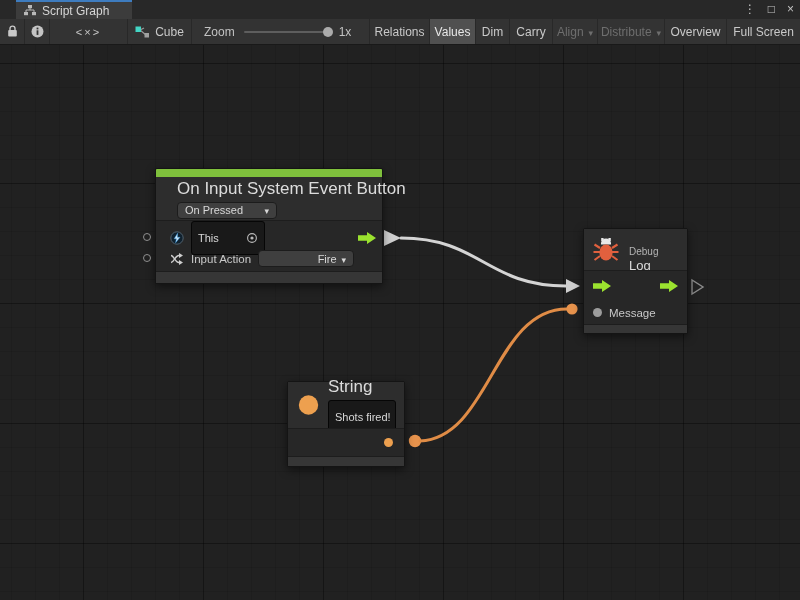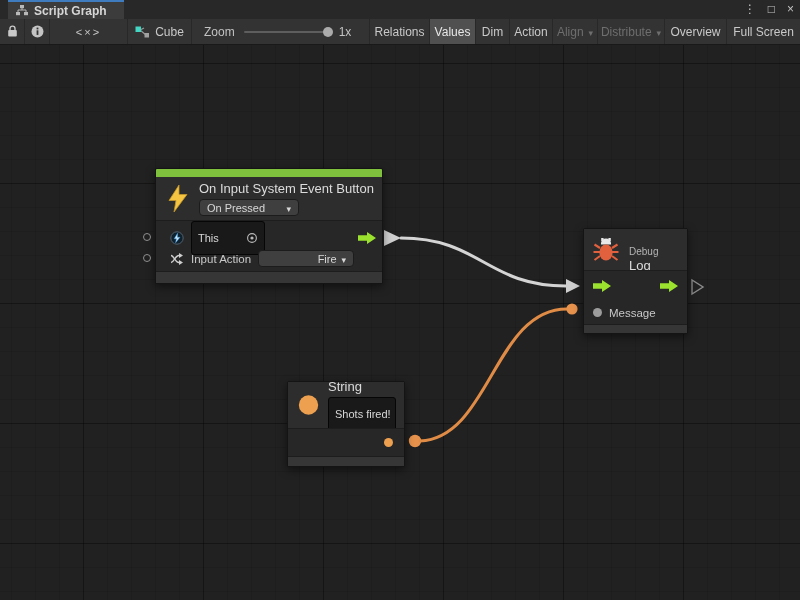--- a/index.html
+++ b/index.html
@@ -2,22 +2,22 @@
 <html><head>
 <meta charset="utf-8">
 <style>
   html,body{margin:0;padding:0;background:#111;}
   *{box-sizing:border-box;}
   .stage{position:relative;width:800px;height:600px;overflow:hidden;
          font-family:"Liberation Sans", sans-serif; -webkit-font-smoothing:antialiased;
          color:#cfcfcf; user-select:none;}
   
   .tabbar{position:absolute;left:0;top:0;width:800px;height:19px;background:#282828;}
-  .tab{position:absolute;left:8px;top:0;width:116px;height:19px;background:#3c3c3c;
-       border-top:2px solid #3e7cbf;display:flex;align-items:center;padding-left:8px;gap:6px;font-weight:bold;}
+  .tab{position:absolute;left:16px;top:0;width:116px;height:19px;background:#3c3c3c;
+       border-top:2px solid #3e7cbf;display:flex;align-items:center;padding-left:8px;gap:6px;}
   .tab-label{font-size:12px;color:#d6d6d6;white-space:nowrap;}
   .winctl{position:absolute;right:6px;top:0;height:19px;display:flex;align-items:center;gap:12px;}
   .winctl span{color:#c3c3c3;font-size:12px;line-height:19px;cursor:default;}
   
   .toolbar{position:absolute;left:0;top:19px;width:800px;height:26px;background:#333333;
            display:flex;align-items:stretch;border-bottom:1px solid #191919;font-size:12px;}
   .cell{display:flex;align-items:center;justify-content:center;border-right:1px solid #282828;
         color:#c9c9c9;white-space:nowrap;}
   .cell.active{background:#505050;color:#e8e8e8;}
   .cell.disabled{color:#6e6e6e;}
@@ -36,21 +36,21 @@
       linear-gradient(to bottom, rgba(0,0,0,0.10) 1px, transparent 1px);
     background-size:120px 120px,120px 120px,24px 24px,24px 24px;
     background-position:83px 18px,83px 18px,11px 18px,11px 18px;}
   .wires{position:absolute;left:0;top:0;width:800px;height:555px;}
   
   .node{position:absolute;background:#272727;border:1px solid #141414;border-radius:2px;
         box-shadow:0 3px 8px rgba(0,0,0,0.5);display:flex;flex-direction:column;}
   .node .hdr{background:#2d2d2d;display:flex;align-items:center;padding:0 8px 0 11px;gap:10px;}
   .node .body{border-top:1px solid #1d1d1d;background:#272727;flex:1;}
   .node .footer{border-top:1px solid #1d1d1d;background:#363636;}
-  .ttl{font-size:13px;color:#dcdcdc;white-space:nowrap;}
+  .ttl{font-size:17px;color:#dcdcdc;white-space:nowrap;}
   .sub{font-size:10px;color:#b4b4b4;margin-top:20px;}
   .pill{display:inline-flex;align-items:center;justify-content:space-between;
         background:#3f3f3f;border:1px solid #1c1c1c;border-radius:4px;height:17px;
         padding:0 7px;font-size:11px;color:#d8d8d8;}
   .fieldbox{display:inline-flex;align-items:center;background:#191919;border:1px solid #060606;
         border-radius:3px;height:34px;padding:16px 6px;font-size:11px;color:#d8d8d8;}
   .prow{display:flex;align-items:center;height:21px;padding-left:14px;gap:7px;font-size:11.5px;color:#c8c8c8;}
   .dot{width:9px;height:9px;border-radius:50%;}
   .ring{position:absolute;width:8px;height:8px;border-radius:50%;border:1.5px solid #8f8f8f;background:transparent;}
 </style>
@@ -102,21 +102,21 @@
     <div class="zoomzone">
       <span class="zoom-label">Zoom</span>
       <div class="track">
         <div class="knob"></div>
       </div>
       <span class="zoom-val">1x</span>
     </div>
     <div class="cell btn" style="width:60px">Relations</div>
     <div class="cell btn active" style="width:46px">Values</div>
     <div class="cell btn" style="width:34px">Dim</div>
-    <div class="cell btn" style="width:43px">Action</div>
+    <div class="cell btn" style="width:43px">Carry</div>
     <div class="cell btn disabled" style="width:45px">
       <span>Align</span>
       <span class="caret">▾</span>
     </div>
     <div class="cell btn disabled" style="width:67px">
       <span>Distribute</span>
       <span class="caret">▾</span>
     </div>
     <div class="cell btn" style="width:62px">Overview</div>
     <div class="cell btn" style="width:73px;border-right:none">Full Screen</div>

